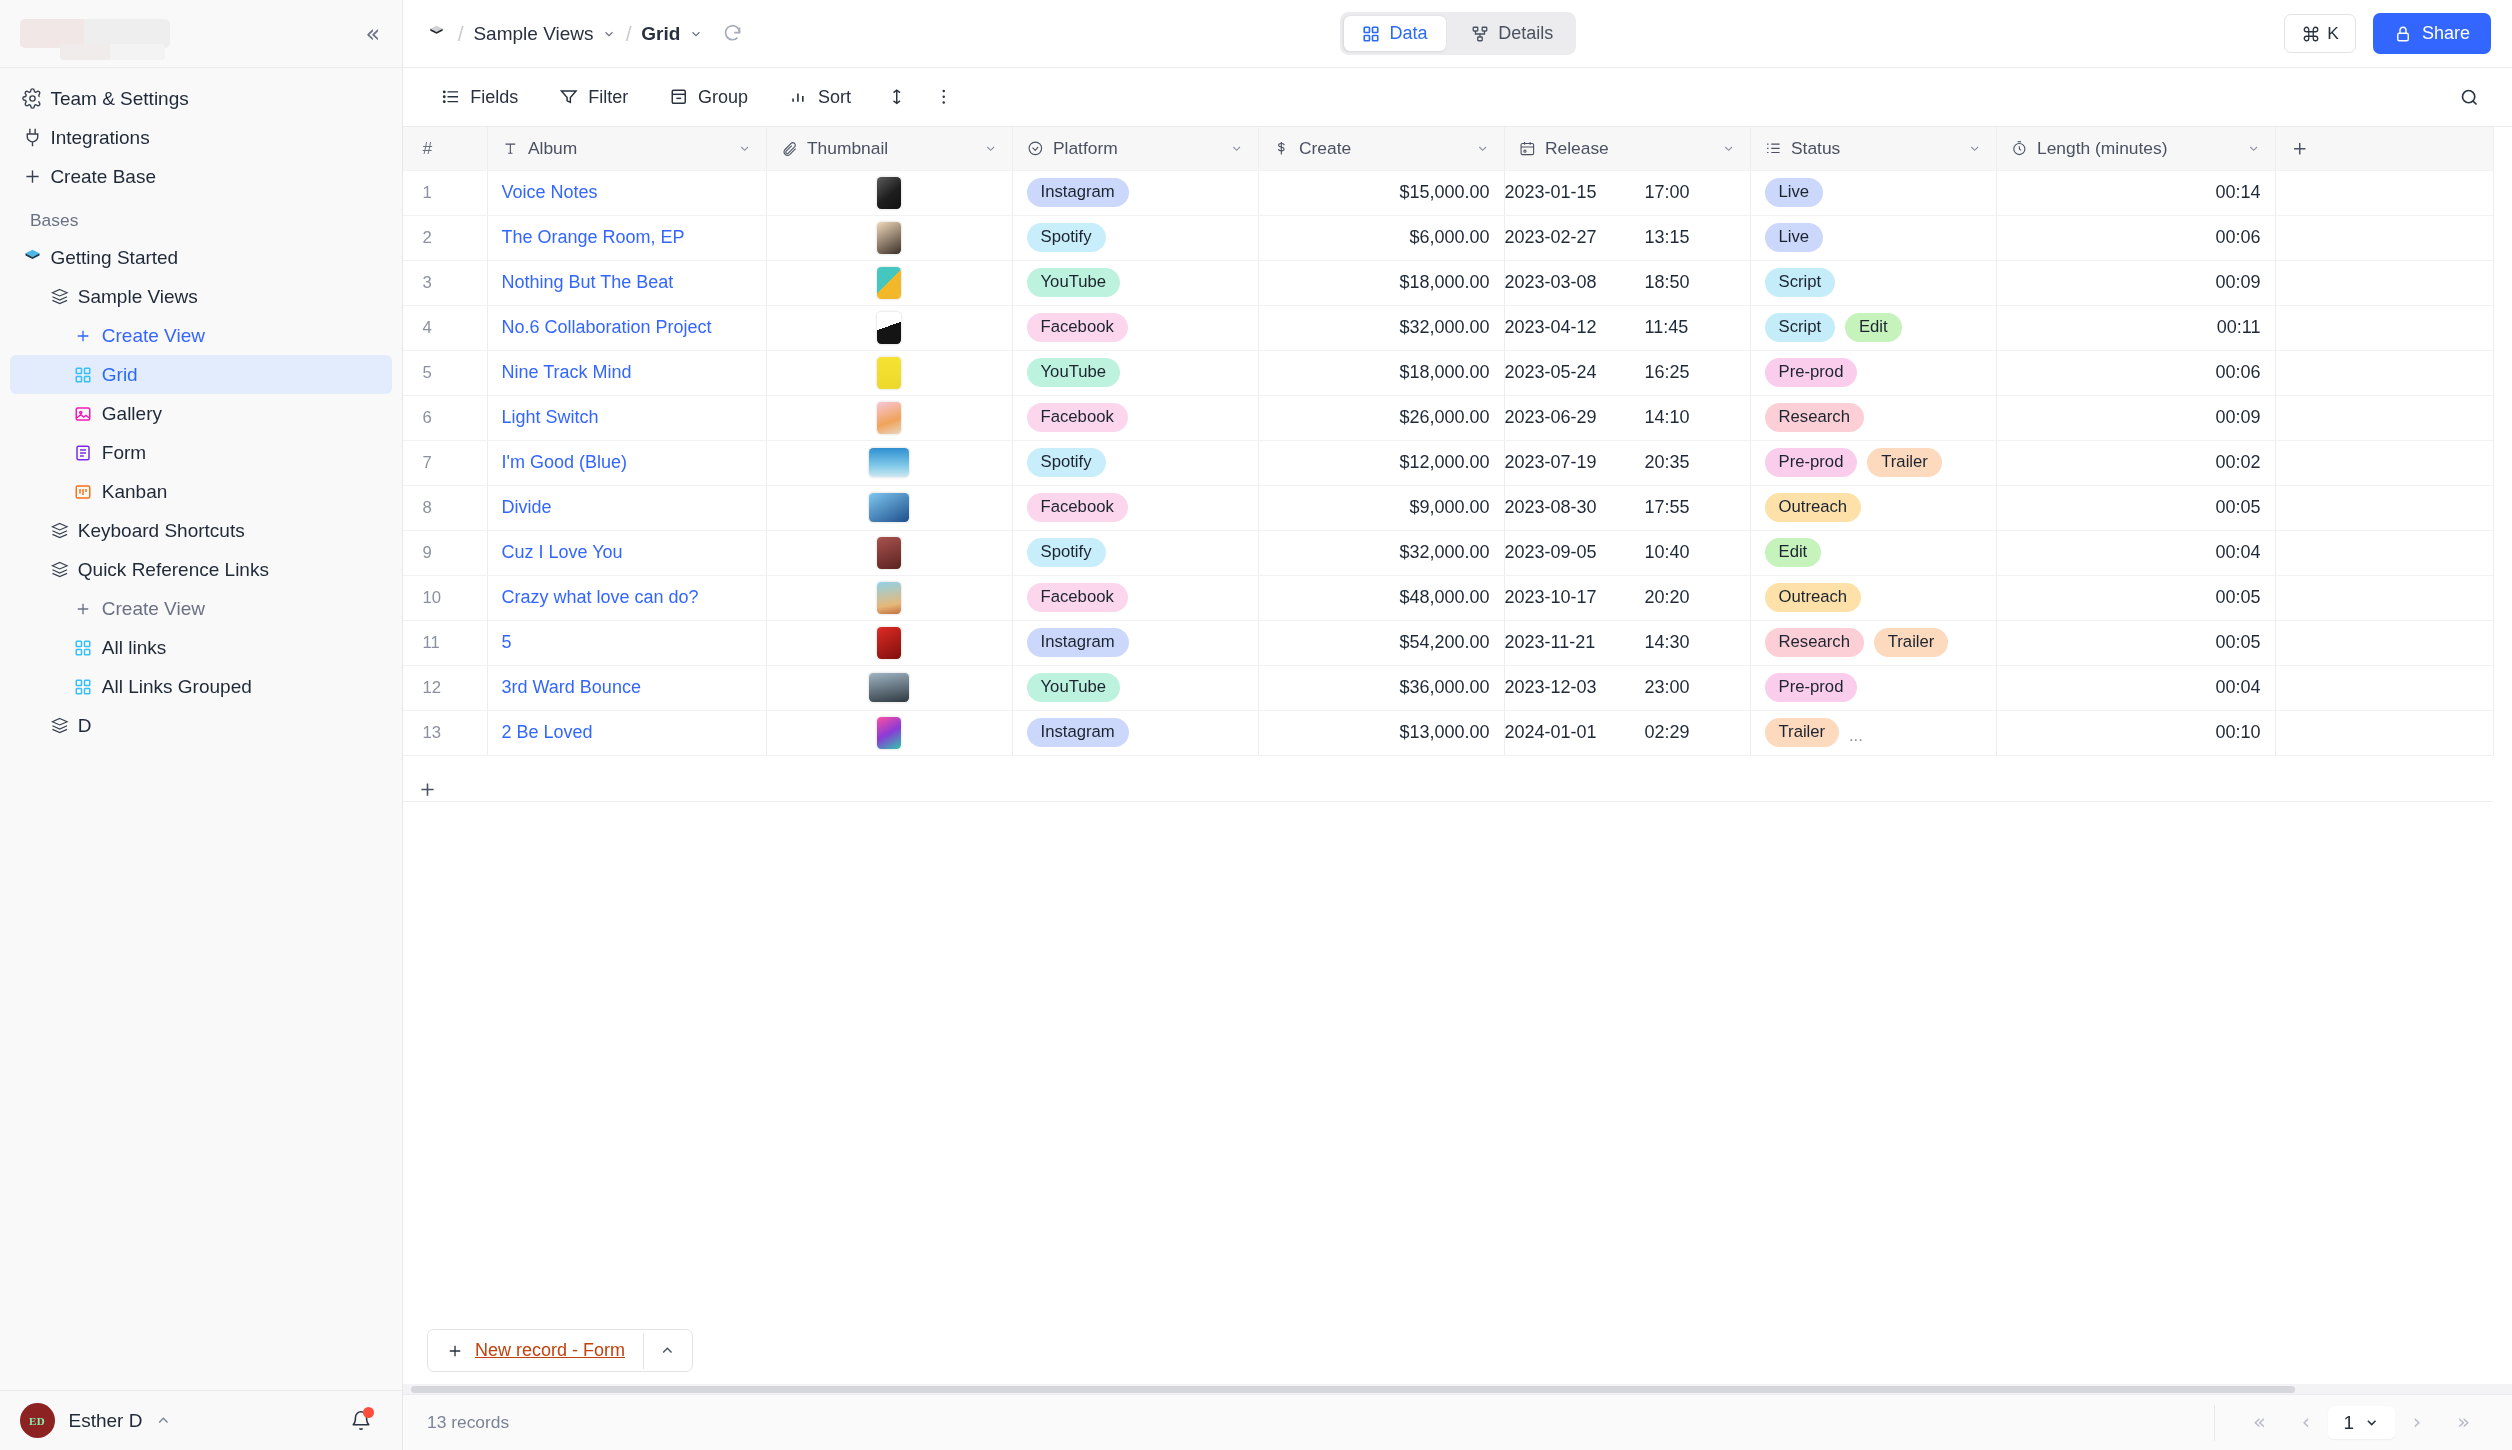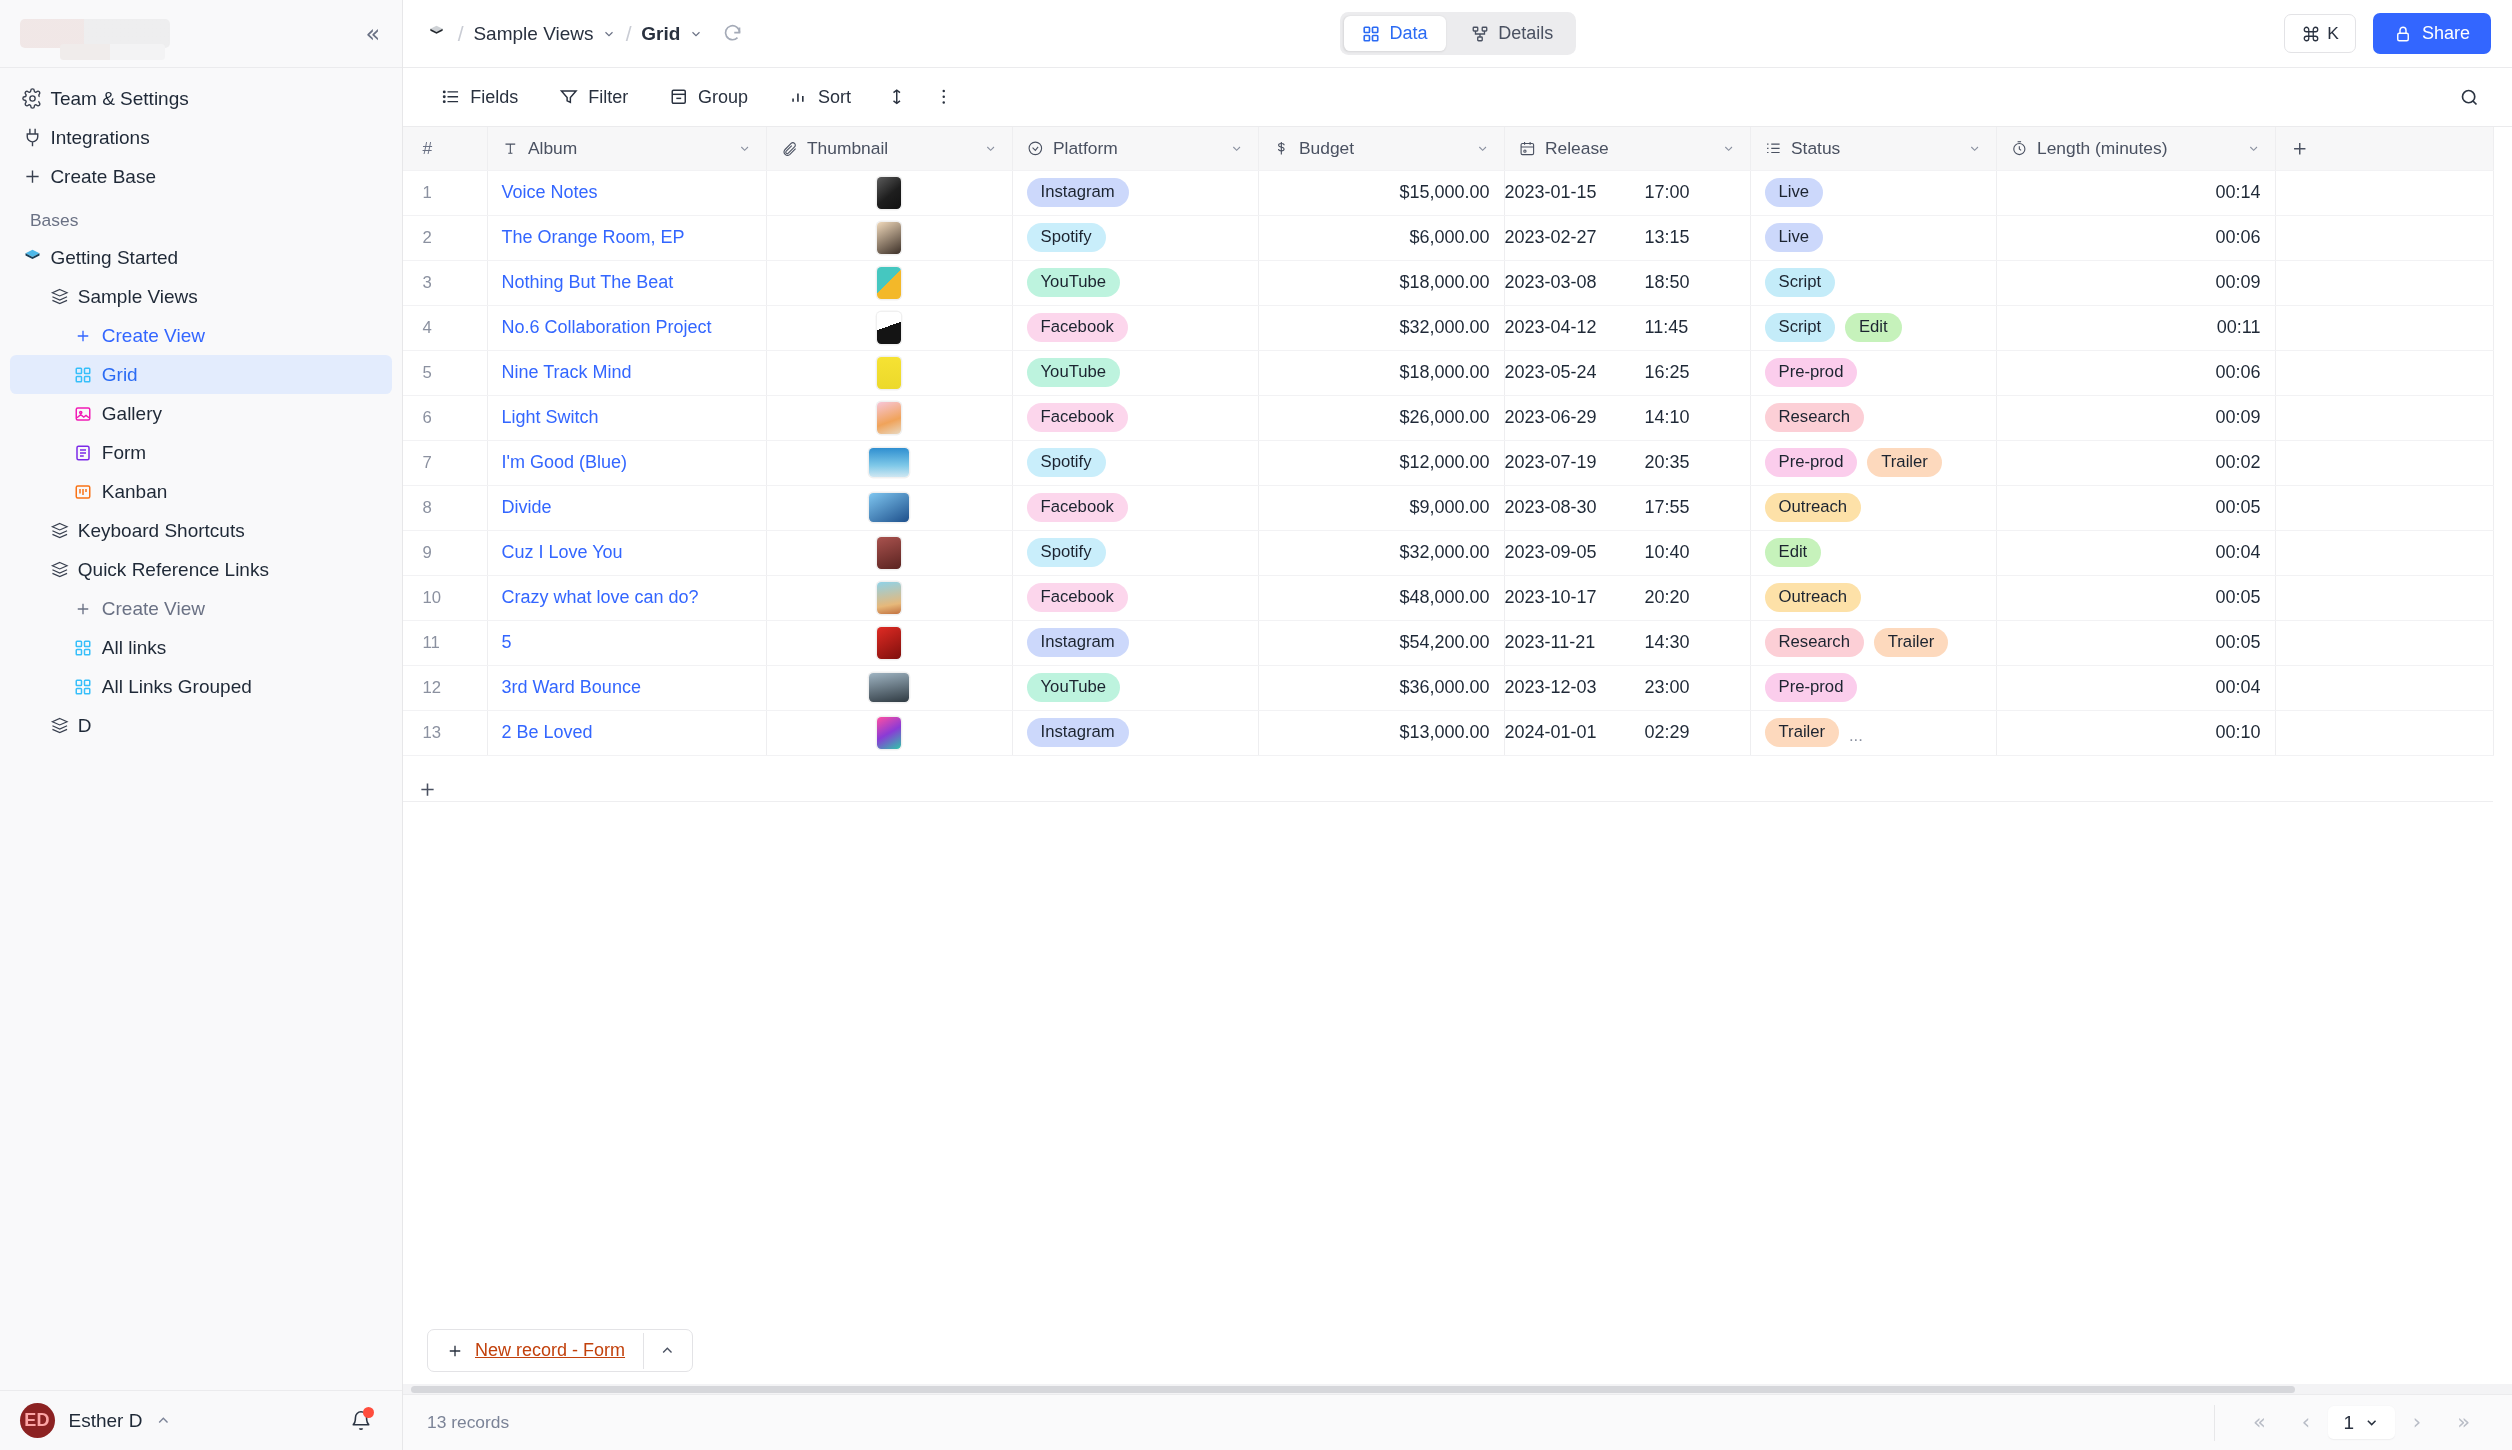--- a/index.html
+++ b/index.html
@@ -73,24 +73,25 @@
   .link-grey .lbl { color: #6a7184; }
 
   .sb-bottom {
     height: 60px; flex: 0 0 60px;
     border-top: 1.4px solid #ebebed;
     display: flex; align-items: center;
     padding: 0 25px 0 19.5px;
   }
   .avatar {
     width: 35px; height: 35px; border-radius: 50%;
-    background: #8c2222; color: #fca5a5;
+    background: #8c2222; color: #86efac;
     display: flex; align-items: center; justify-content: center;
-    font-size: 18px; font-weight: 700; letter-spacing: 0.3px;
+    font-size: 11px; font-weight: 700; letter-spacing: 0.3px;
     flex: 0 0 35px;
+    font-family: Liberation Serif, serif;
   }
   .user-name { font-size: 19px; color: #1f2937; margin-left: 14px; }
   .caret-up { margin-left: 12.6px; color: #7b8397; font-size: 17.4px; line-height: 1; }
   .bell-wrap { margin-left: auto; position: relative; width: 32px; height: 32px; display:flex; align-items:center; justify-content:center;}
   .bell-dot {
     position: absolute; top: 2.8px; right: 2.8px;
     width: 11px; height: 11px; border-radius: 50%; background: #ff4d3d;
   }
 
   
@@ -650,21 +651,21 @@
             </div>
               </th>
             <th>
                 <div class="th-inner">
               <span>
                 <svg width="16.7" height="16.7" viewBox="0 0 24 24" fill="none" stroke="#4a5161" stroke-width="1.6">
                       <path d="M12 3v18"></path>
                       <path d="M16 7.5c0-1.7-1.8-2.5-4-2.5s-4 .9-4 2.6c0 3.6 8 1.8 8 5.4 0 1.8-2 2.7-4 2.7s-4-.8-4-2.6"></path>
                     </svg>
               </span>
-              <span>Budget</span>
+              <span>Create</span>
               <span class="th-chev">
                 <svg width="13.3" height="13.3" viewBox="0 0 24 24" fill="none" stroke="#8b91a0" stroke-width="2">
                       <path d="M6 9l6 6 6-6"></path>
                     </svg>
               </span>
             </div>
               </th>
             <th>
                 <div class="th-inner">
               <span>

